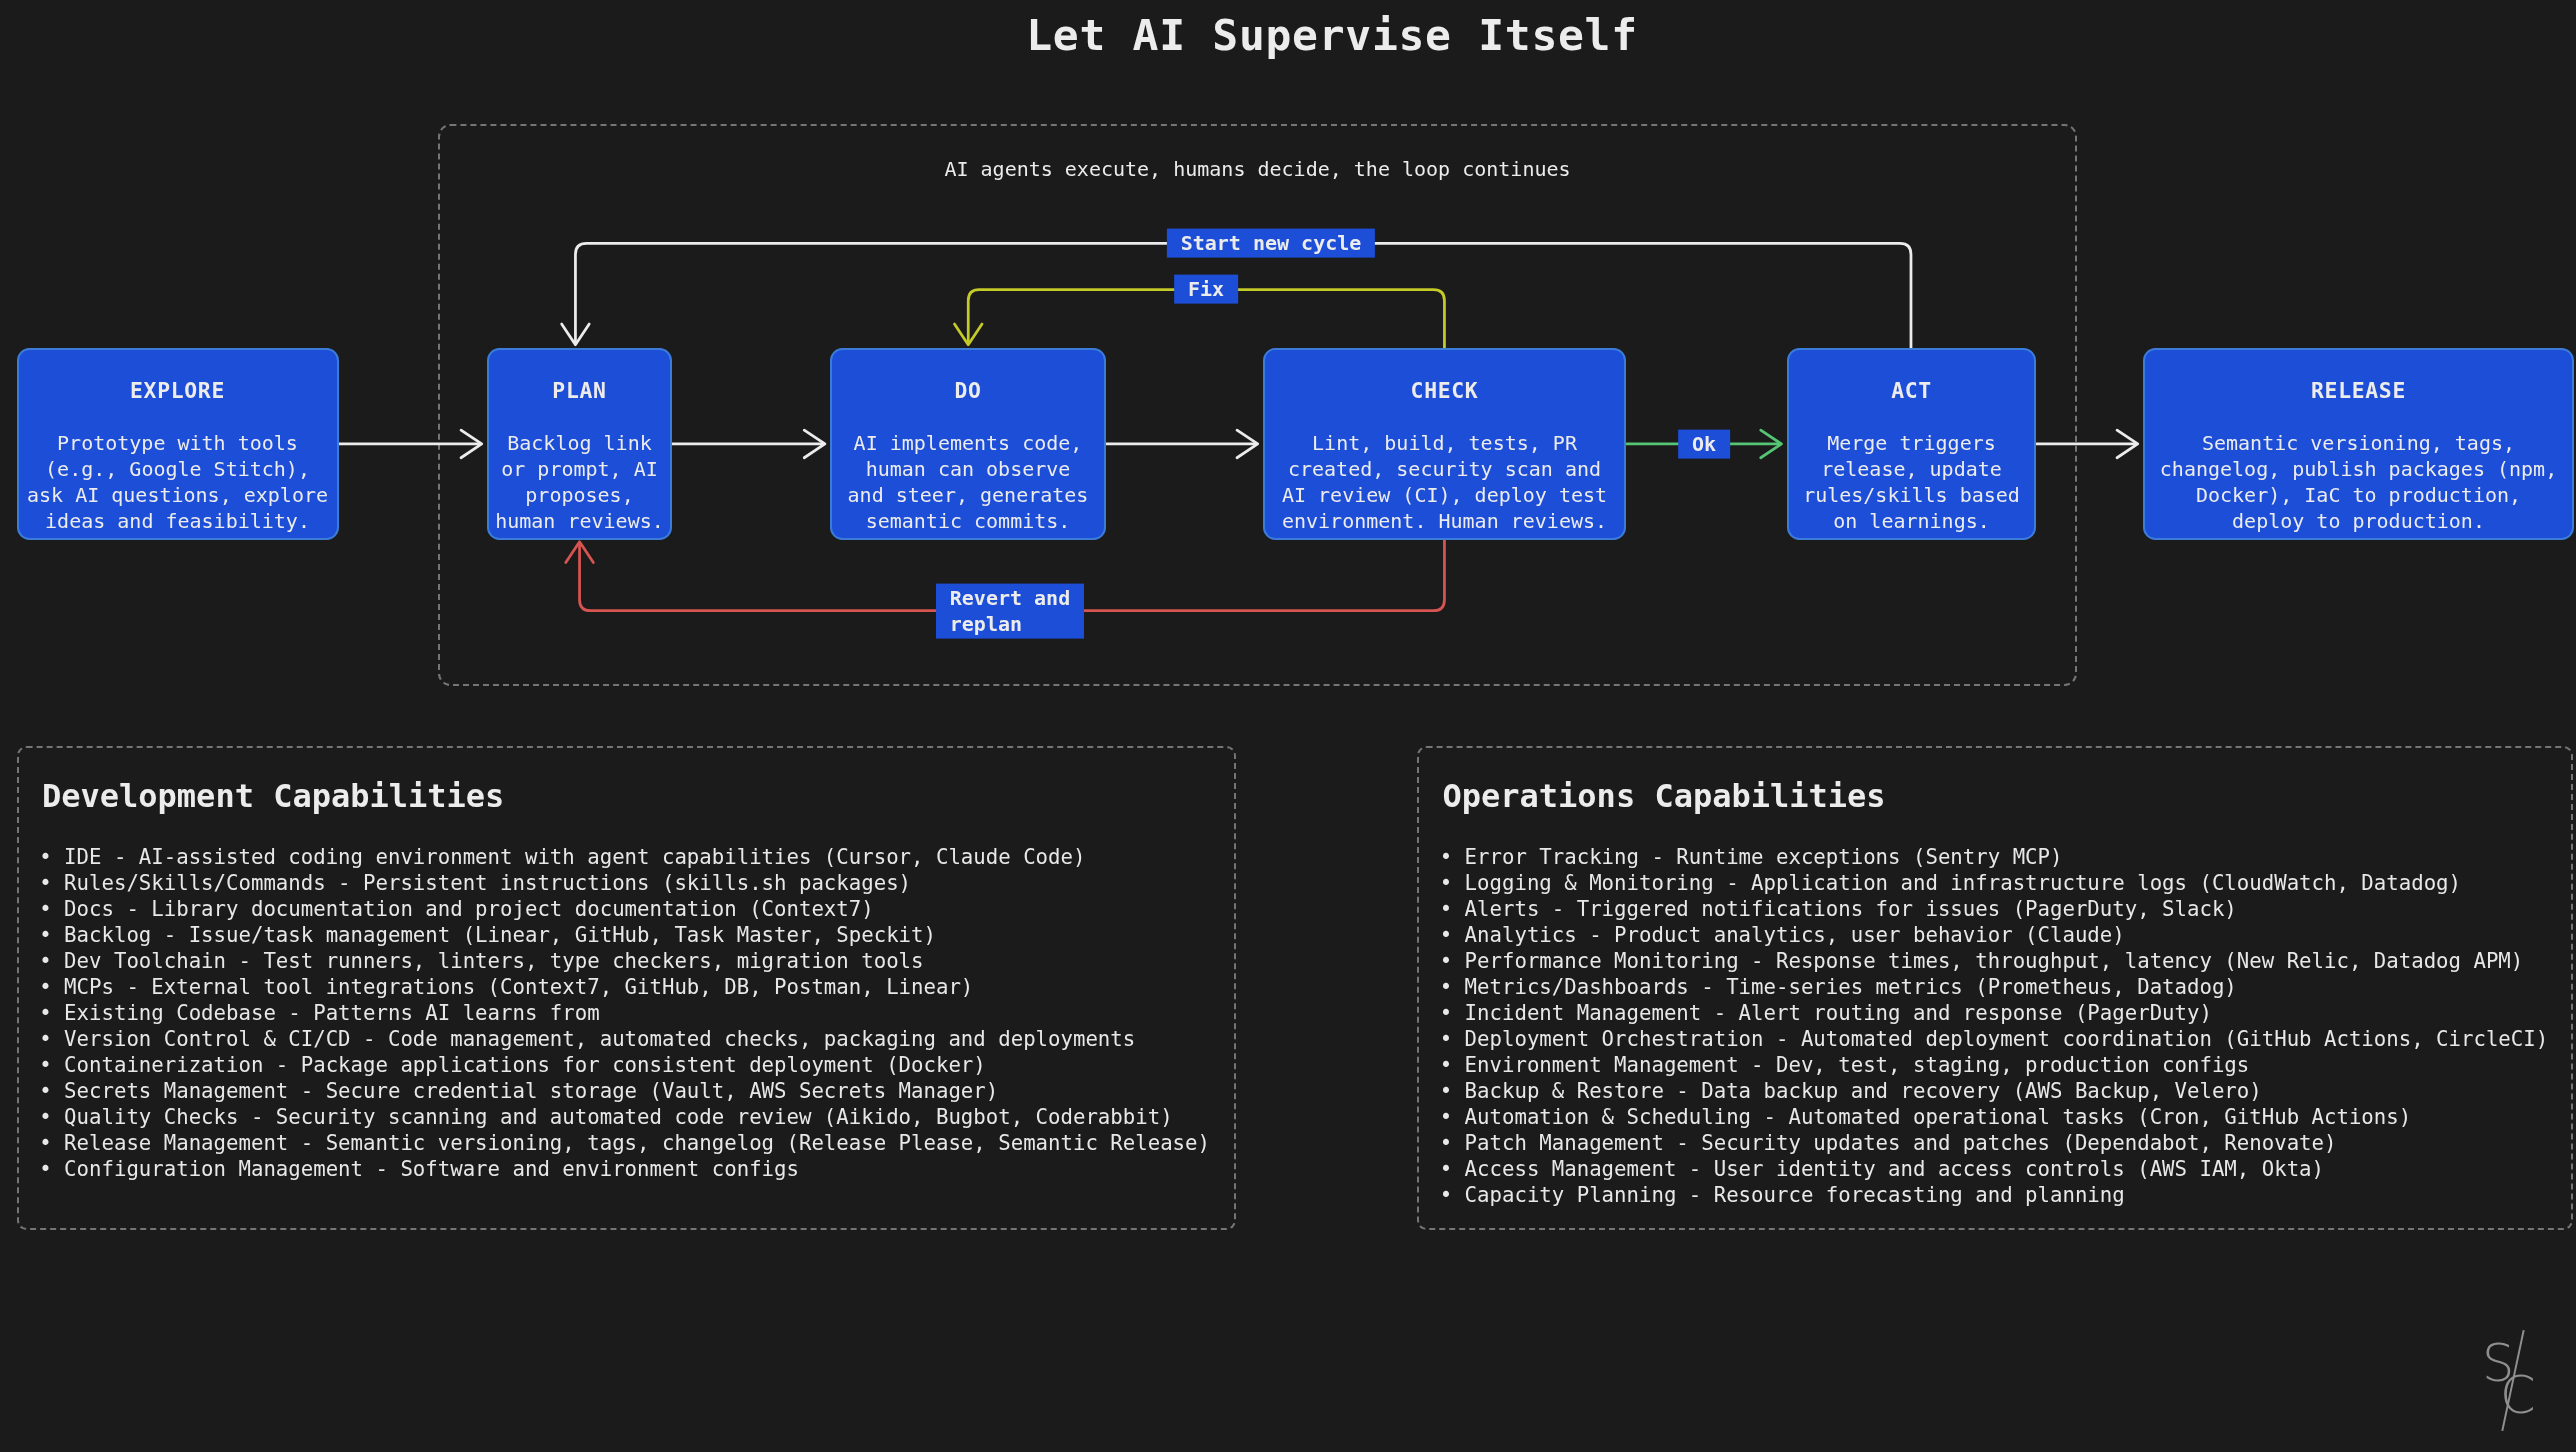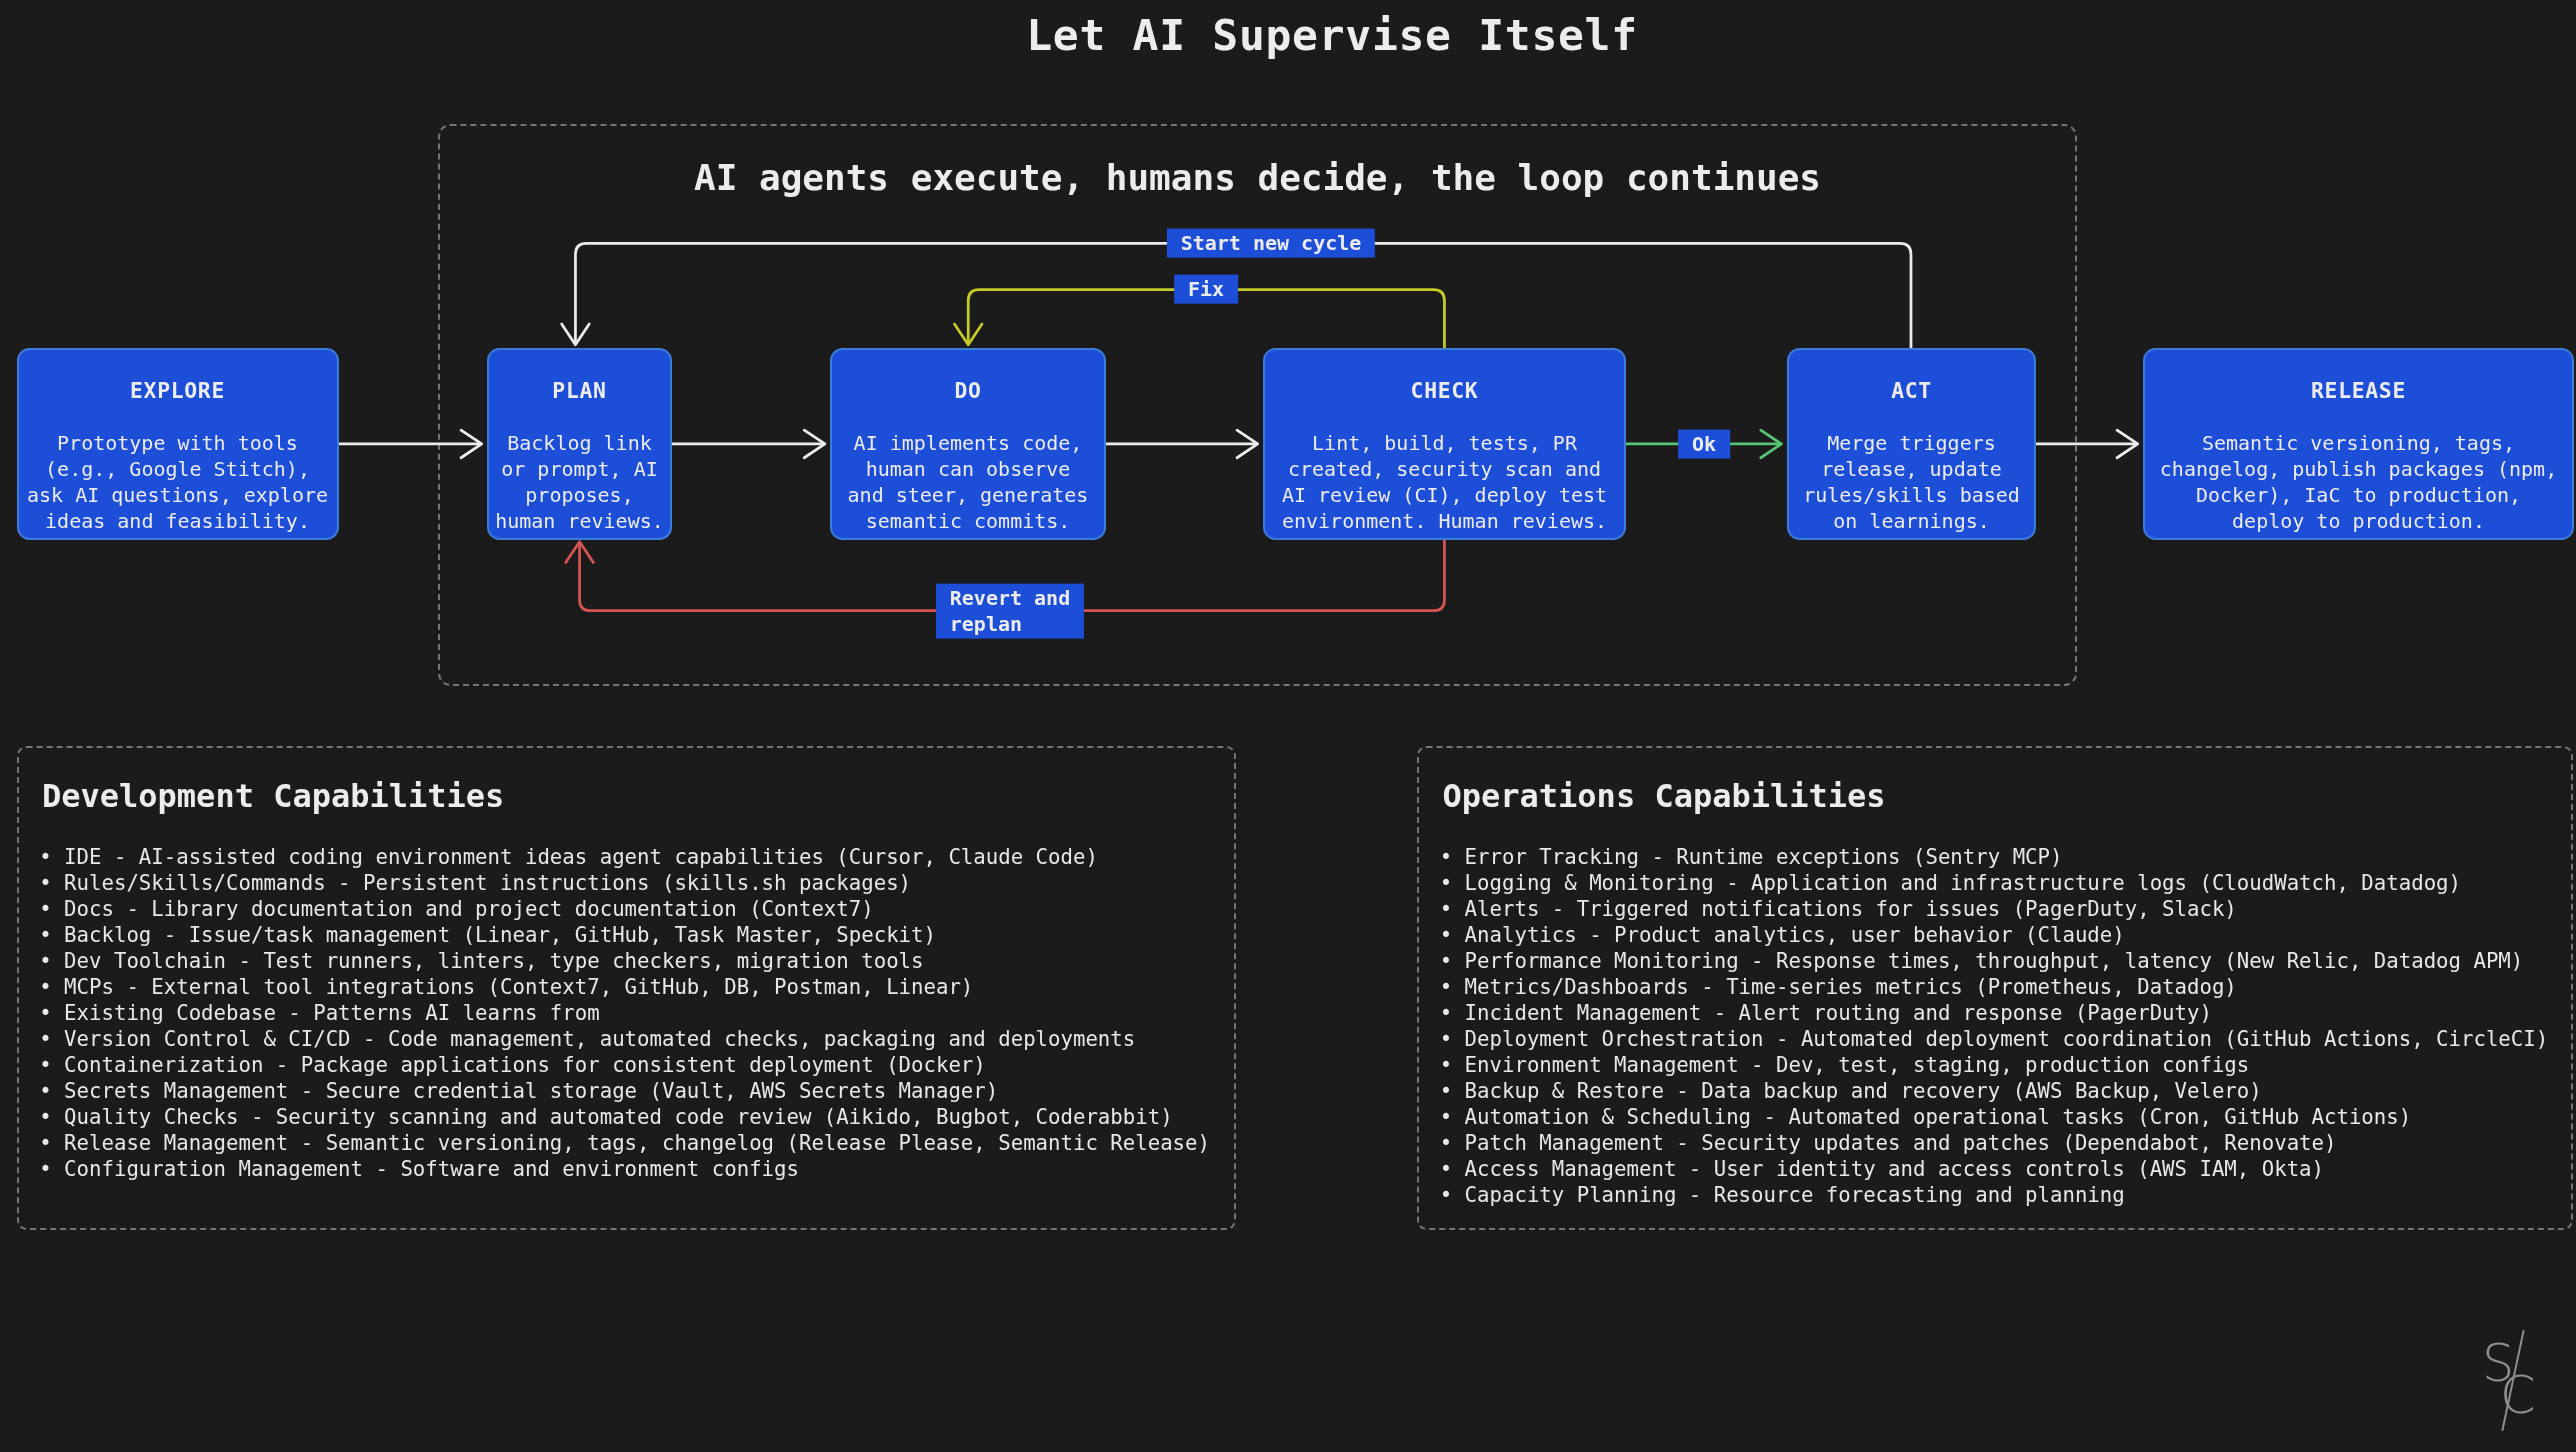--- a/index.html
+++ b/index.html
@@ -10,21 +10,21 @@
   .page-title {
     position:absolute; top:9.6px; left:0; width:100%; text-align:center;
     font-size:43px; font-weight:bold; letter-spacing:0.7px;margin-left:44px;
   }
   .loop-box {
     position:absolute; left:438px; top:124px; width:1639px; height:562px;
     border:2.8px dashed #757575; border-radius:12.4px; box-sizing:border-box; z-index:1;
   }
   .loop-subtitle {
     position:absolute; top:157px; left:438px; width:1639px; text-align:center;
-    font-size:36px; font-weight:bold; z-index:2;
+    font-size:20px; font-weight:normal; z-index:2;
   }
   .flow-box {
     position:absolute; top:348px; height:192px; box-sizing:border-box;
     border:2.8px solid #3b7cd9; border-radius:12.4px; background:#1d4ed8;
     text-align:center; z-index:3;
   }
   .flow-box .bt { margin-top:27.6px; font-size:21.4px; font-weight:bold; letter-spacing:0.7px; }
   .flow-box .bb { margin-top:27.6px; font-size:20px; line-height:26px; white-space:pre-line; padding:0 2.8px; }
   .fb-explore { left:16.5px;   width:322px; }
   .fb-plan    { left:487px;  width:185px; }
@@ -140,21 +140,21 @@
     <div class="bt">RELEASE</div>
     <div class="bb">Semantic versioning, tags,
 changelog, publish packages (npm,
 Docker), IaC to production,
 deploy to production.</div>
   </div>
 
   <div class="cap-panel cap-dev">
     <div class="cap-heading">Development Capabilities</div>
     <ul class="cap-list">
-      <li>IDE - AI-assisted coding environment ideas agent capabilities (Cursor, Claude Code)</li>
+      <li>IDE - AI-assisted coding environment with agent capabilities (Cursor, Claude Code)</li>
       <li>Rules/Skills/Commands - Persistent instructions (skills.sh packages)</li>
       <li>Docs - Library documentation and project documentation (Context7)</li>
       <li>Backlog - Issue/task management (Linear, GitHub, Task Master, Speckit)</li>
       <li>Dev Toolchain - Test runners, linters, type checkers, migration tools</li>
       <li>MCPs - External tool integrations (Context7, GitHub, DB, Postman, Linear)</li>
       <li>Existing Codebase - Patterns AI learns from</li>
       <li>Version Control &amp; CI/CD - Code management, automated checks, packaging and deployments</li>
       <li>Containerization - Package applications for consistent deployment (Docker)</li>
       <li>Secrets Management - Secure credential storage (Vault, AWS Secrets Manager)</li>
       <li>Quality Checks - Security scanning and automated code review (Aikido, Bugbot, Coderabbit)</li>

